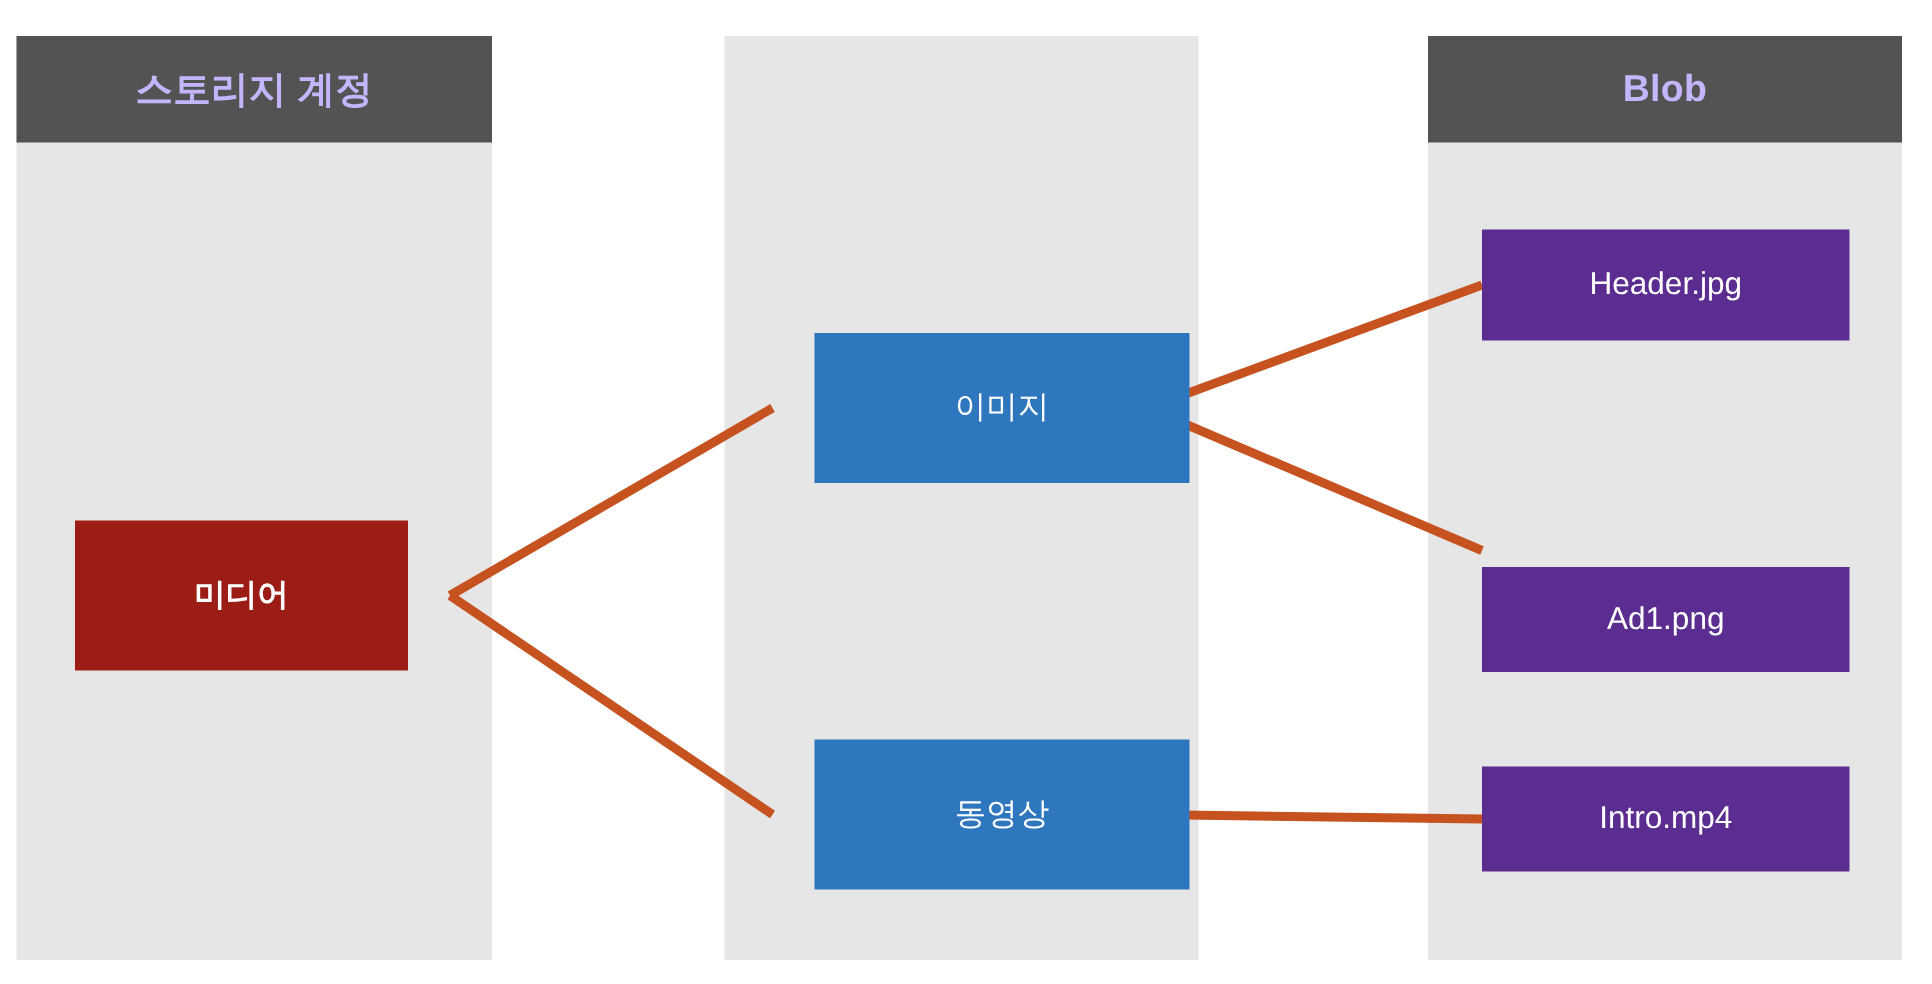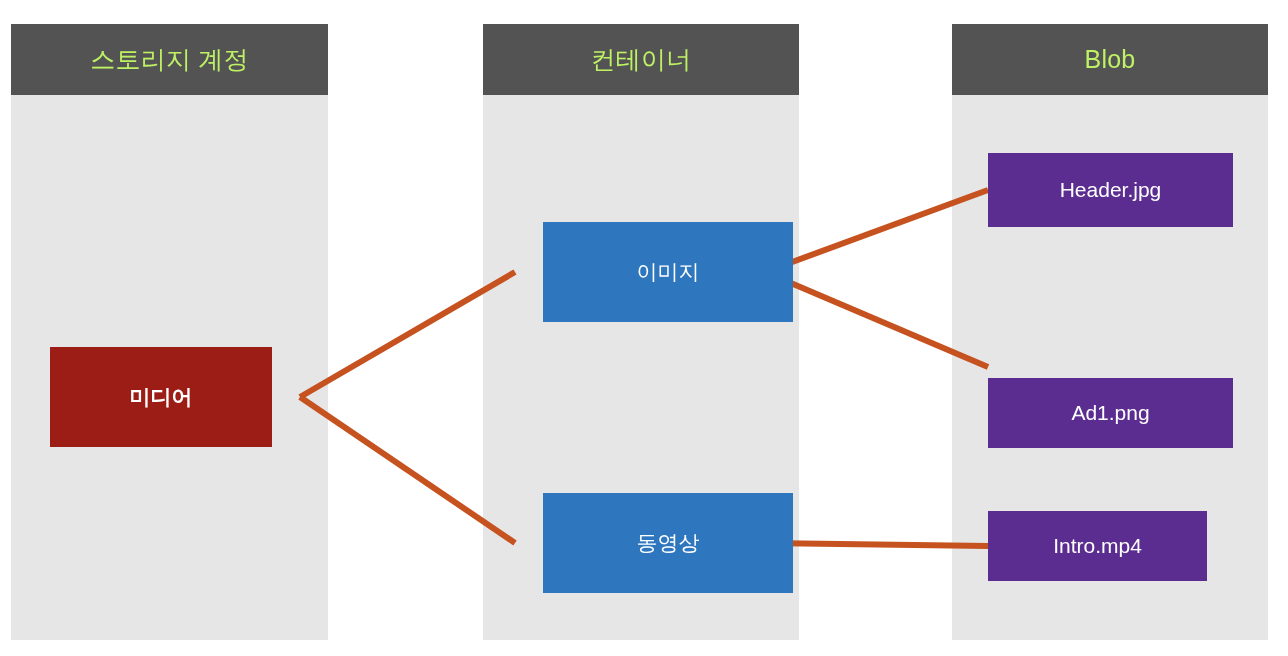--- a/index.html
+++ b/index.html
@@ -20,28 +20,28 @@
 
   
   .panel {
     position: absolute;
     background: #e6e6e6;
     box-sizing: border-box;
   }
   .panel-header {
     position: absolute;
     background: #535353;
-    color: #bef264;
+    color: #c4b5fd;
     display: flex;
     align-items: center;
     justify-content: center;
     box-sizing: border-box;
     font-size: 25px;
     letter-spacing: 0.2px;
-    font-weight: 400;
+    font-weight: 700;
   }
 
   
   .node {
     position: absolute;
     display: flex;
     align-items: center;
     justify-content: center;
     color: #ffffff;
     box-sizing: border-box;
@@ -75,23 +75,20 @@
 <body>
 
 <div id="canvas">
 
   <div class="panel" style="left:11px; top:24px; width:317px; height:616px;"></div>
   <div class="panel-header" style="left:11px; top:24px; width:317px; height:71px;">
     <span>스토리지 계정</span>
   </div>
 
   <div class="panel" style="left:483px; top:24px; width:316px; height:616px;"></div>
-  <div class="panel-header" style="left:483px; top:24px; width:316px; height:71px;">
-    <span>컨테이너</span>
-  </div>
 
   <div class="panel" style="left:952px; top:24px; width:316px; height:616px;"></div>
   <div class="panel-header" style="left:952px; top:24px; width:316px; height:71px;text-align:center;">
     <span>Blob</span>
   </div>
 
   <svg id="links" viewBox="0 0 1288 656" xmlns="http://www.w3.org/2000/svg">
     <polyline class="link-line" points="300,397 515,272"></polyline>
     <polyline class="link-line" points="300,397 515,543"></polyline>
     <polyline class="link-line" points="765,272 988,190"></polyline>
@@ -112,17 +109,17 @@
   </div>
 
   <div class="node node-blob" style="left:988px; top:153px; width:245px; height:74px;">
     <span>Header.jpg</span>
   </div>
 
   <div class="node node-blob" style="left:988px; top:332px; width:245px; height:70px;margin-top:46px;">
     <span>Ad1.png</span>
   </div>
 
-  <div class="node node-blob" style="left:988px; top:511px; width:219px; height:70px;">
+  <div class="node node-blob" style="left:988px; top:511px; width:245px; height:70px;">
     <span>Intro.mp4</span>
   </div>
 
 </div>
 
 </body></html>

